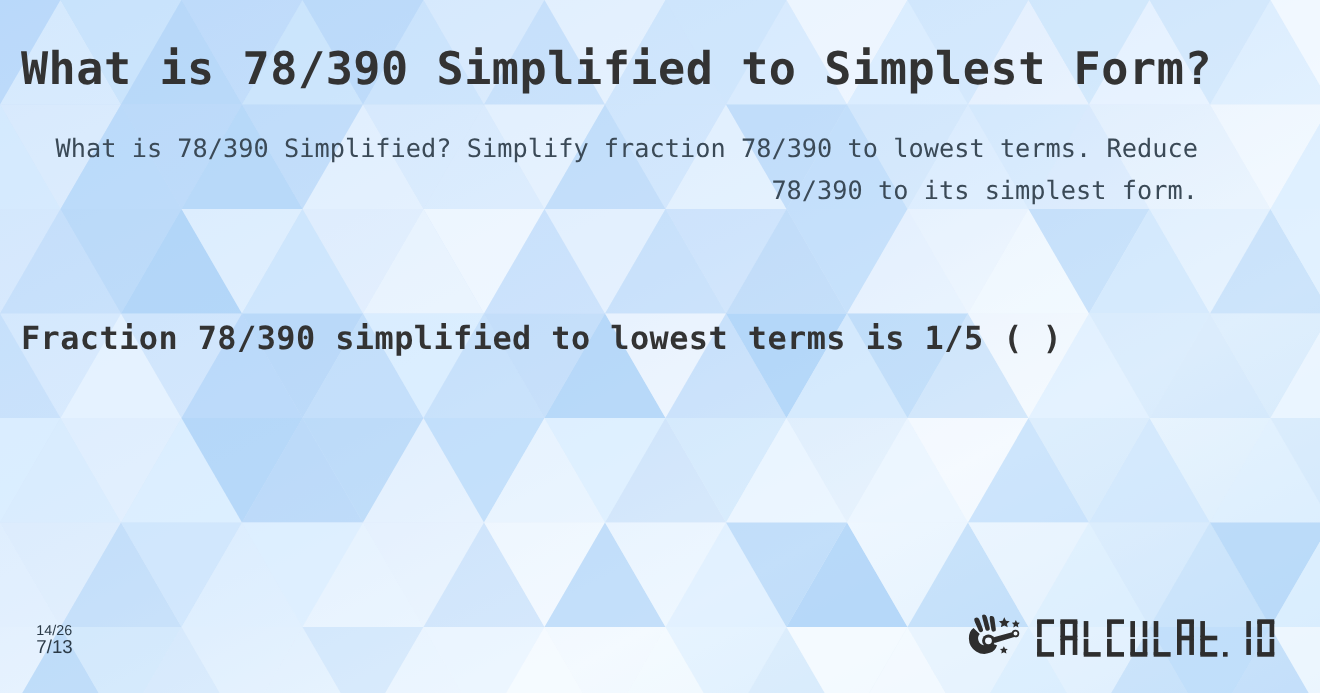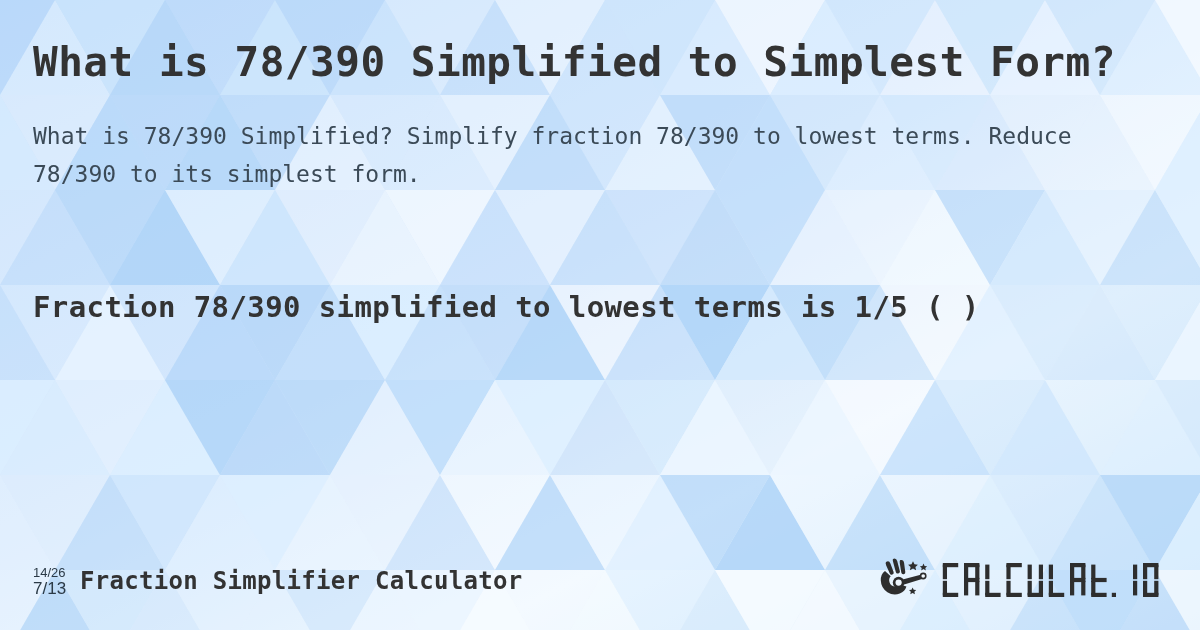--- a/index.html
+++ b/index.html
@@ -22,21 +22,21 @@
     inset:0;
     width:1200px;
     height:630px;
     z-index:0;
   }
 
   #page {
     position:absolute;
     inset:0;
     z-index:2;
-    padding:0 33px;
+    padding:0 19px;
     display:flex;
     flex-direction:column;
   }
 
   
   .headline {
     margin-top:38px;
     font-size:41px;
     line-height:1.18;
     font-weight:bold;
@@ -46,20 +46,21 @@
   }
 
   
   .subtitle {
     margin-top:32px;
     font-size:23px;
     line-height:1.62;
     font-weight:normal;
     color:#3b4a57;
     max-width:1070px;
+    text-align:right;
   }
 
   
   .answer {
     margin-top:92px;
     font-size:29px;
     line-height:1.55;
     font-weight:bold;
     letter-spacing:0.4px;
     color:#333333;
@@ -397,21 +398,20 @@
 
   <div class="footer">
 
     <div class="footer-left">
 
       <div class="badge">
         <span class="num-top">14/26</span>
         <span class="num-bot">7/13</span>
       </div>
 
-      <div class="footer-title">Fraction Simplifier Calculator</div>
     </div>
 
     <div class="footer-right">
 
       <span class="wand-icon">
         <svg width="56" height="42" viewBox="0 0 56 42" aria-hidden="true">
           <g fill="#2e2e2e">
 
             <path d="M10 4 q3 -2 4.4 1.4 L17.6 14 q0.7 1.8 -1.2 2.5 q-1.9 0.7 -2.6 -1.1 L10.2 7.4 q-1 -2.4 -0.2 -3.4 z"></path>
             <path d="M17 1 q3.2 -1.4 4.2 2.1 L23.8 13 q0.5 1.9 -1.5 2.4 q-2 0.5 -2.5 -1.4 L17.2 4.3 q-0.7 -2.5 -0.2 -3.3 z"></path>

